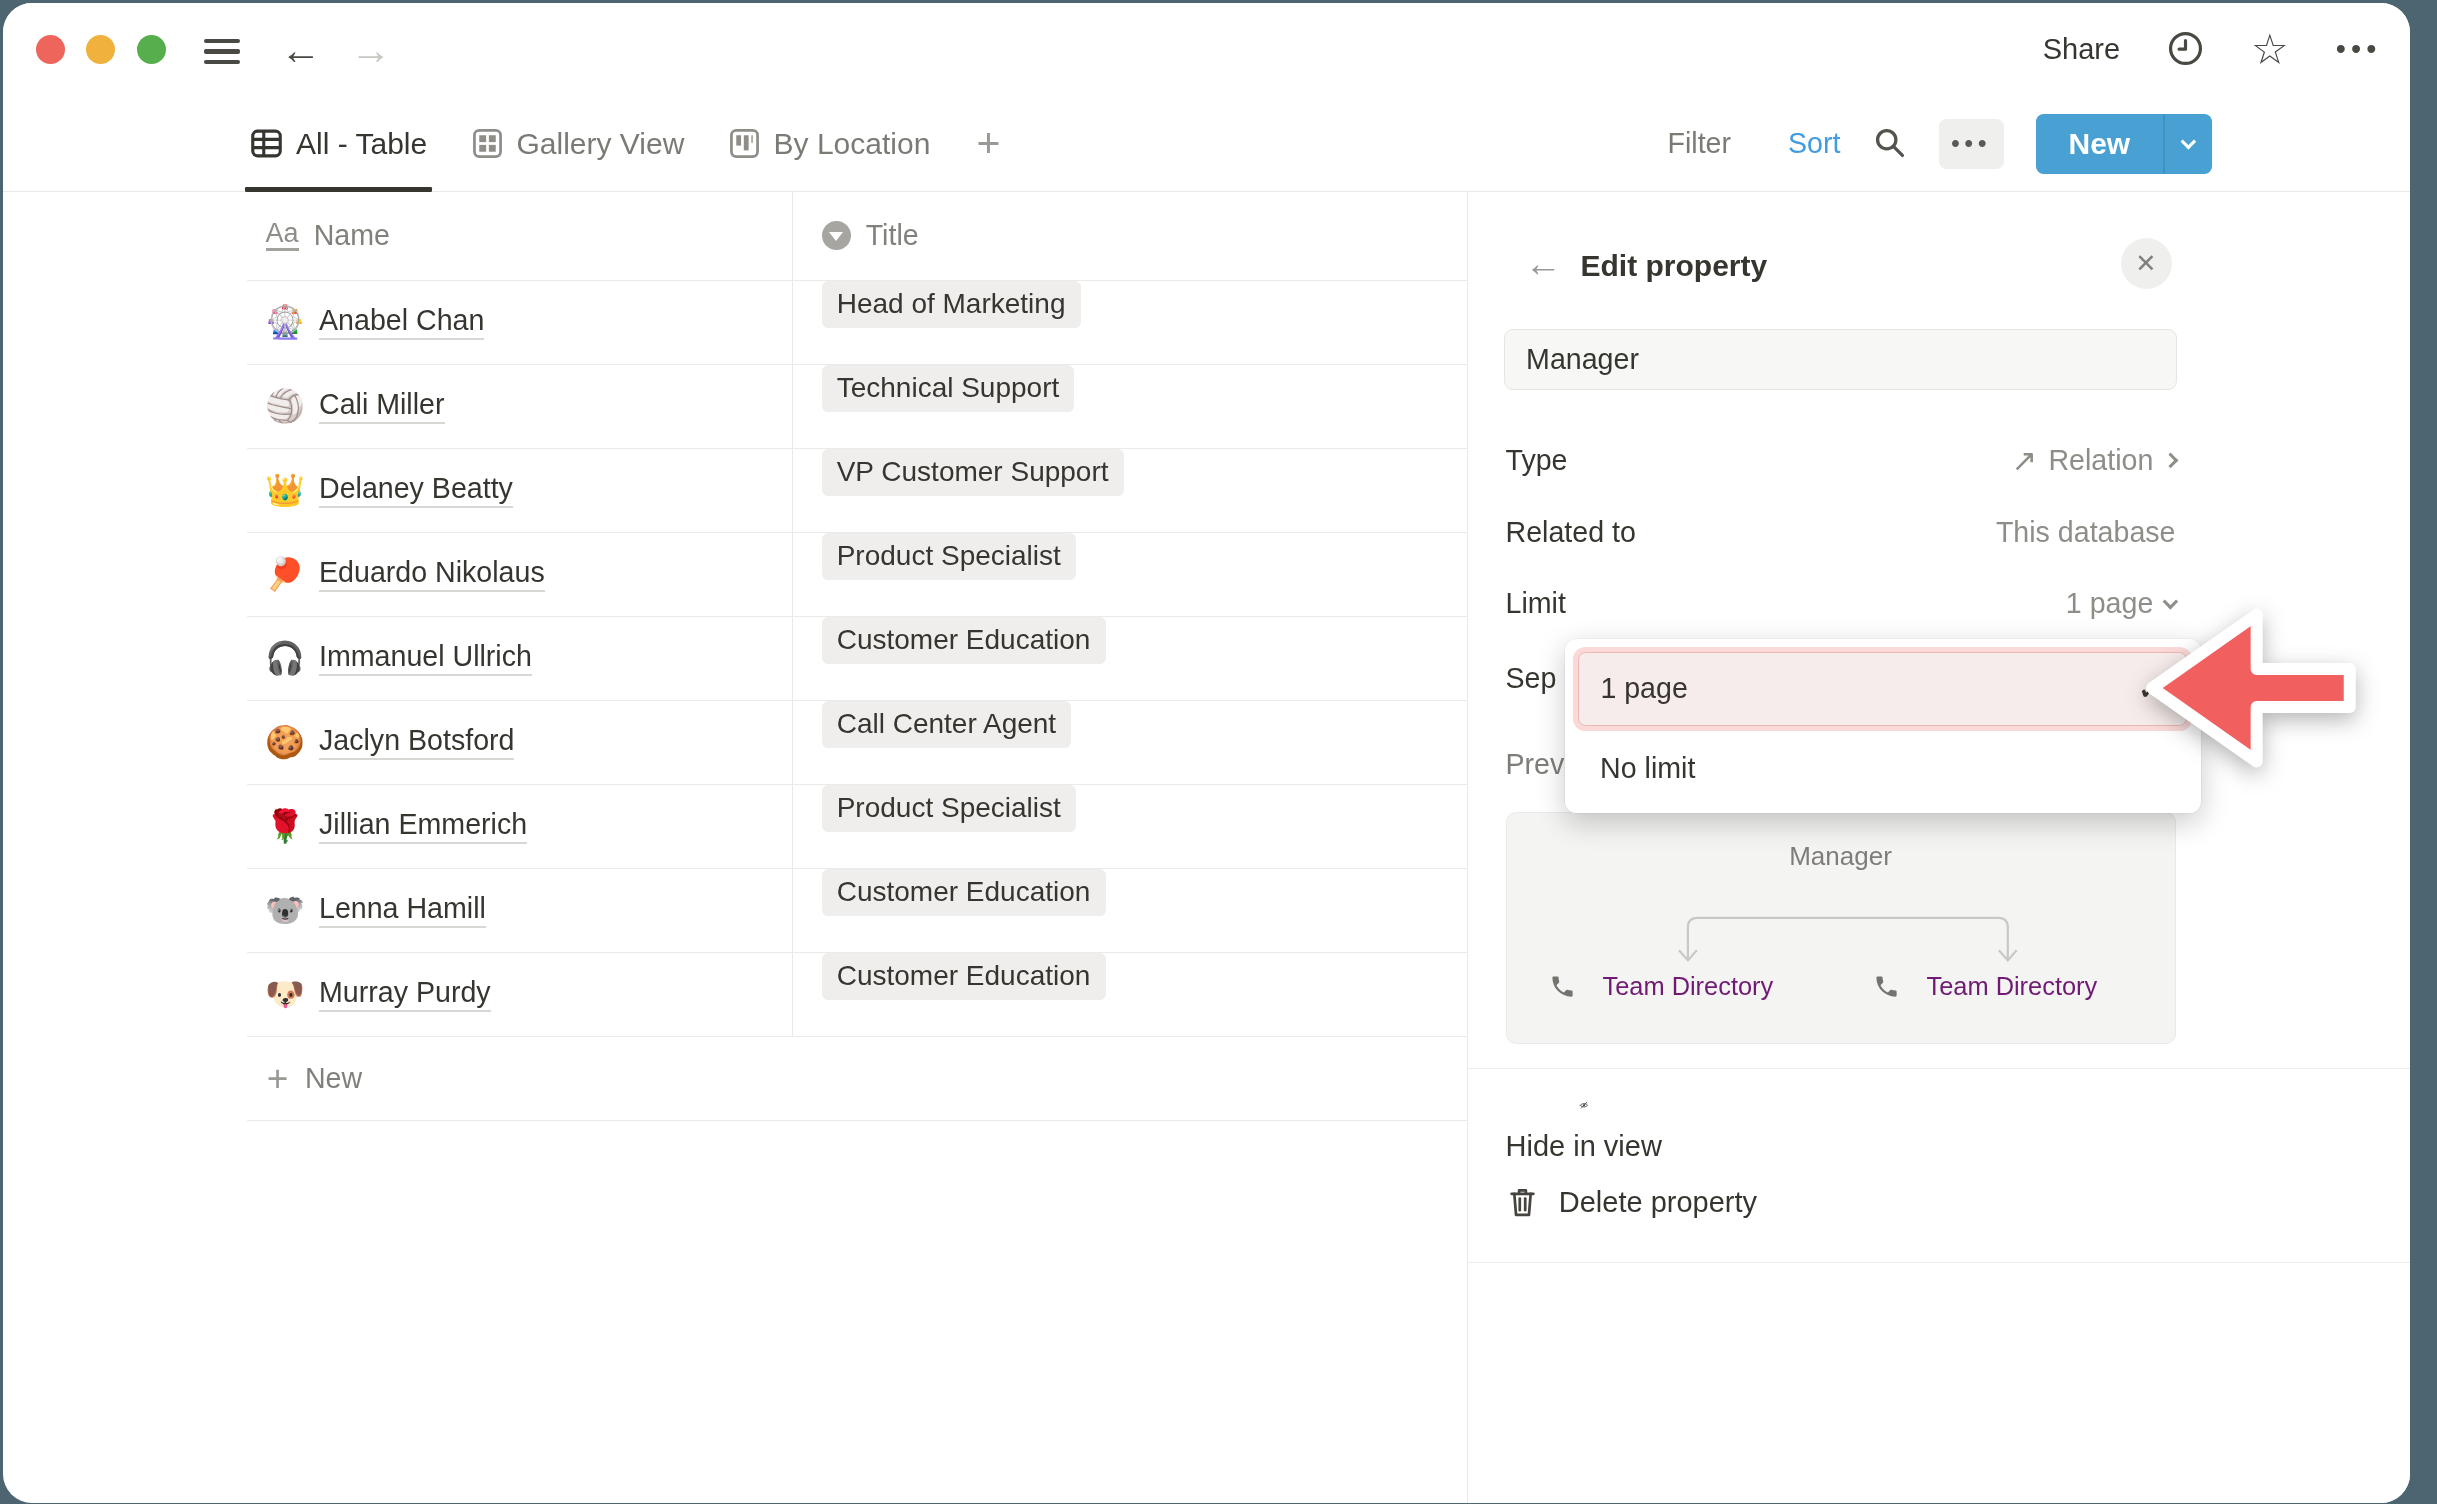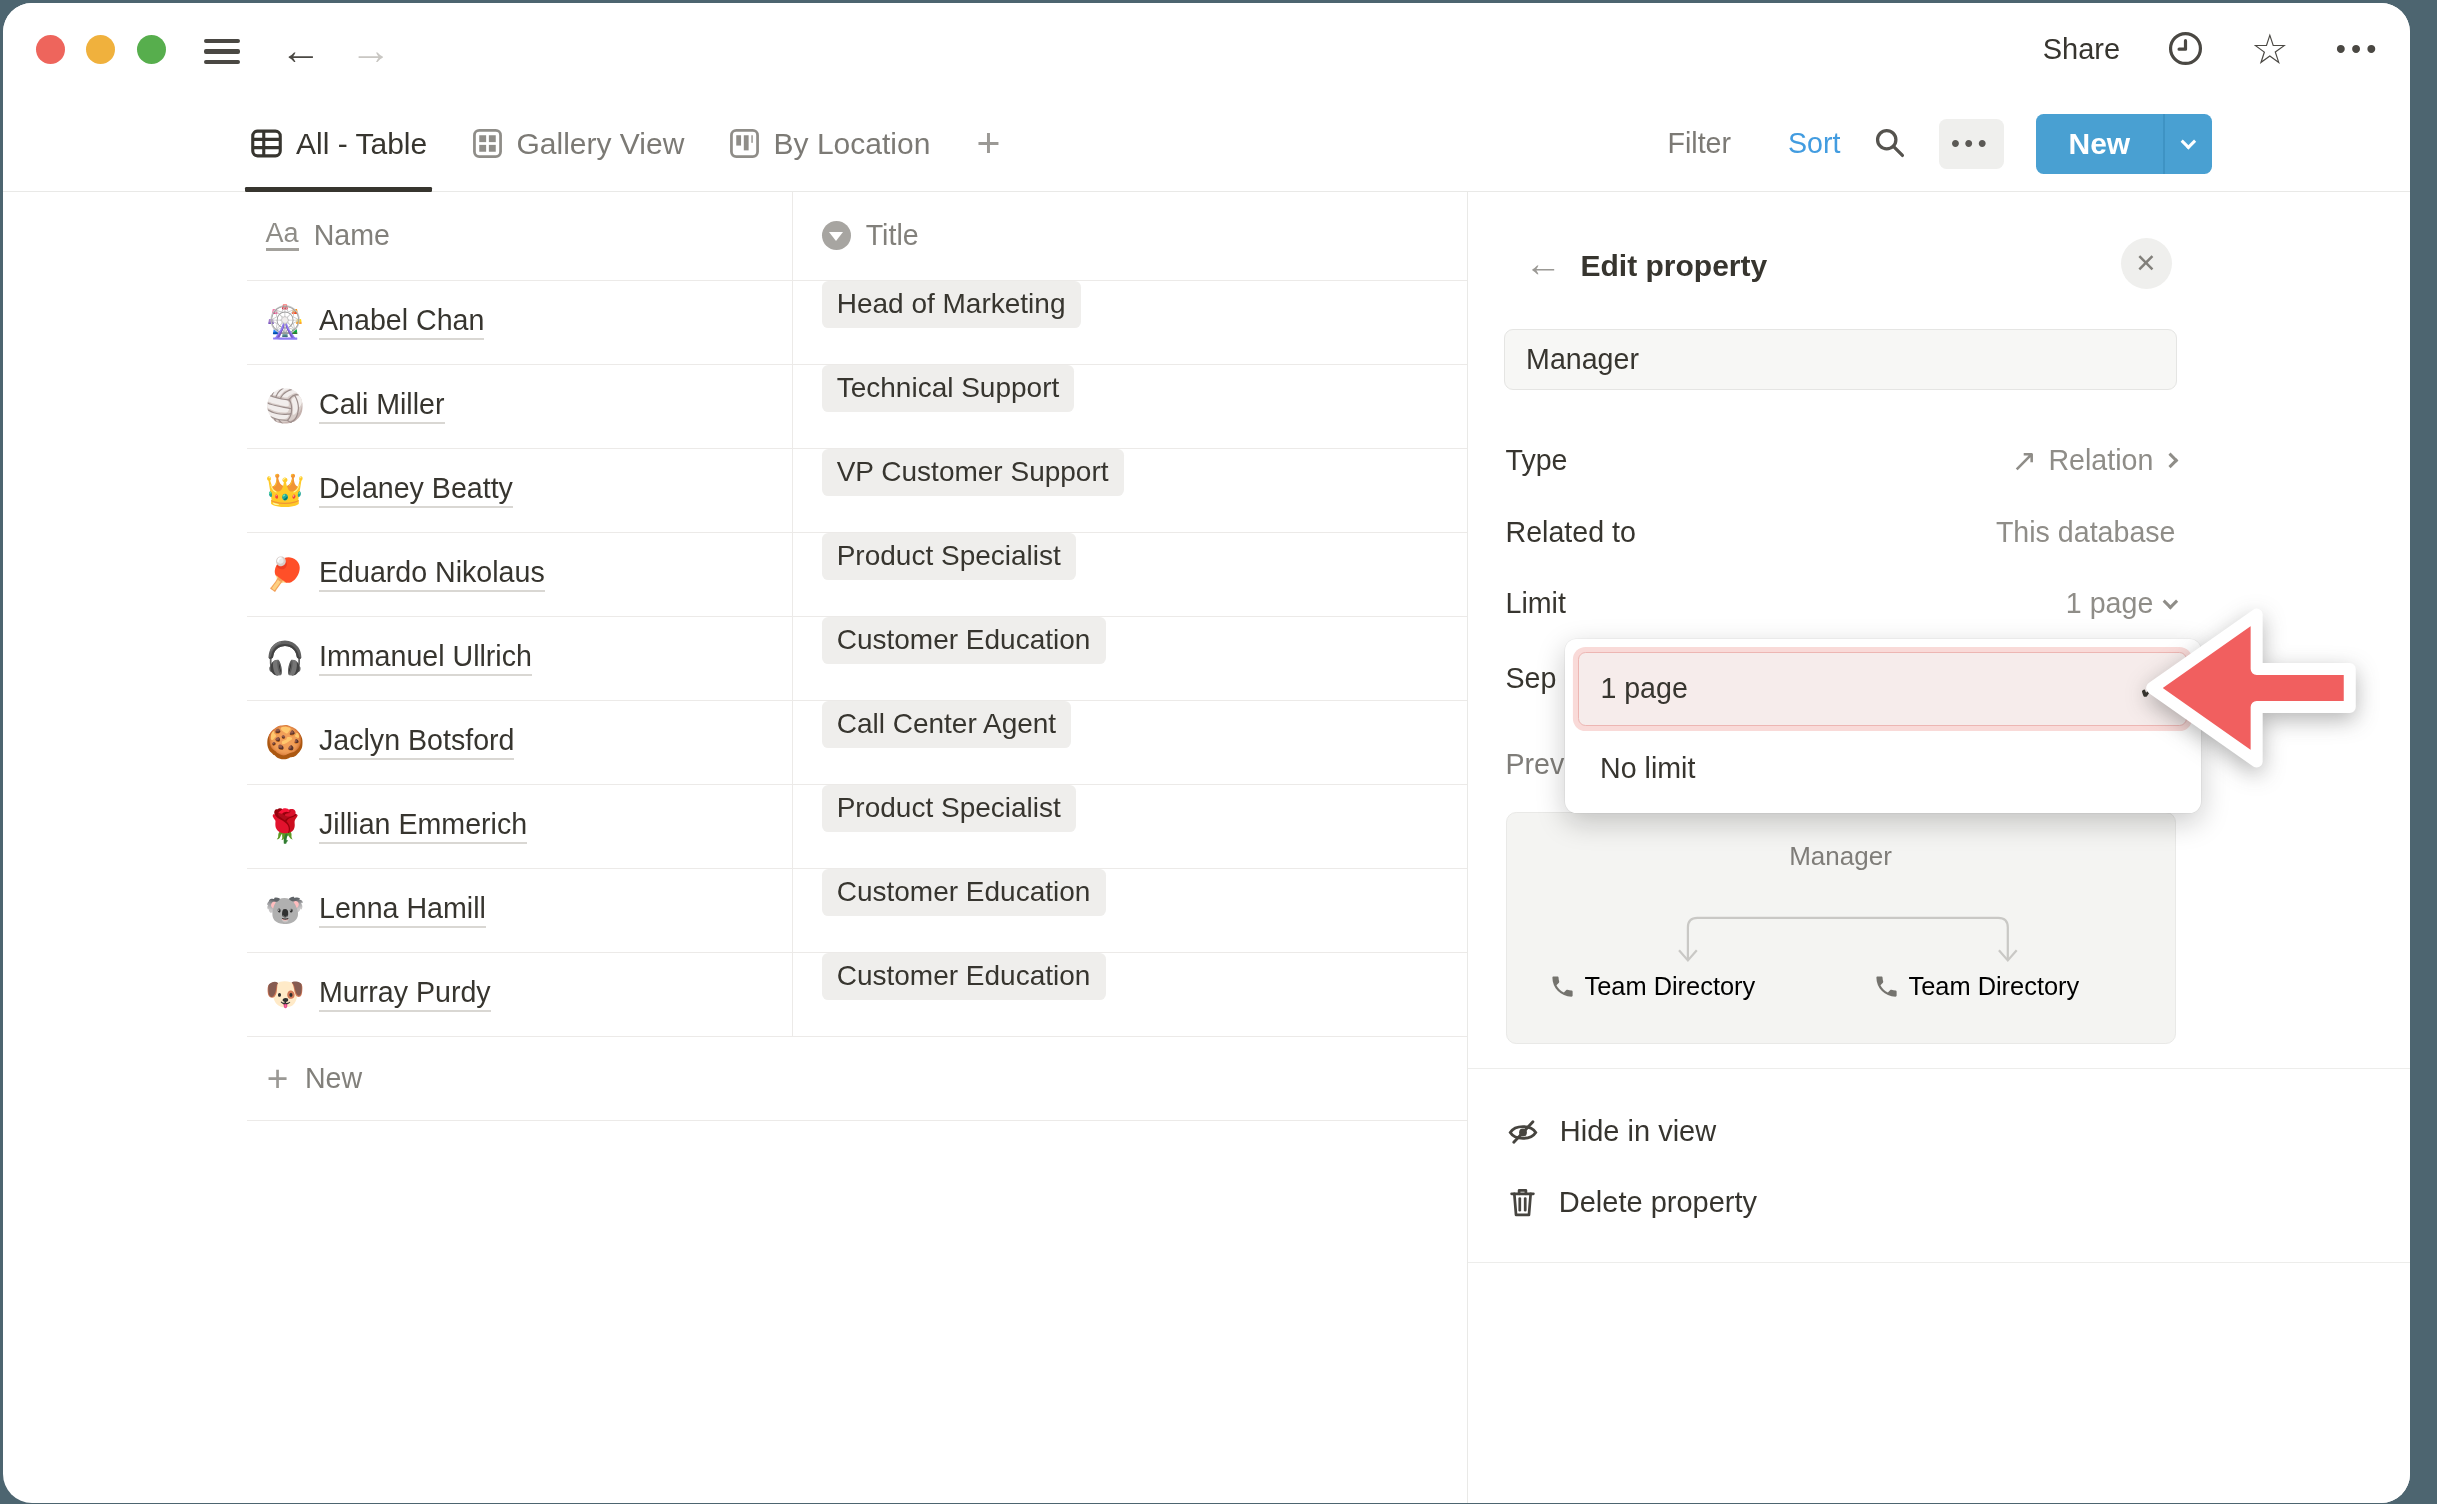--- a/index.html
+++ b/index.html
@@ -69,21 +69,21 @@
     display:flex;align-items:center;justify-content:center;font-size:25.4px;color:#82807b;cursor:pointer;}
   .p-input{position:absolute;left:36px;top:137px;width:673px;height:61px;background:#f7f7f5;border:1.3px solid #e5e5e3;
     border-radius:9px;display:flex;align-items:center;padding-left:21.6px;font-size:28.6px;color:#37352f;cursor:text;}
   .prow{position:absolute;left:38px;width:670px;height:58px;display:flex;align-items:center;justify-content:space-between;}
   .prow .lab{font-size:28.6px;color:#37352f;}
   .prow .val{display:flex;align-items:center;gap:11.4px;font-size:28.6px;color:#8f8d88;cursor:pointer;}
   .clip{position:absolute;left:38px;font-size:28.6px;color:#37352f;}
   .preview{position:absolute;left:38px;top:620px;width:670px;height:232px;background:#f4f4f2;border:1.3px solid #e9e9e7;border-radius:10.2px;}
   .pv-root{position:absolute;left:0;right:0;top:28px;text-align:center;font-size:26px;color:#7f7d79;}
   .pv-svg{position:absolute;left:0;top:75px;}
-  .pv-item{position:absolute;top:159px;display:flex;align-items:center;gap:9px;font-size:25.4px;color:#000000;}
+  .pv-item{position:absolute;top:159px;display:flex;align-items:center;gap:27px;font-size:25.4px;color:#701a75;}
   .pv-item svg{opacity:.8;}
   .p-div{position:absolute;left:0;right:0;height:1.9px;background:#ededeb;}
   .action{position:absolute;left:38px;height:63px;display:flex;align-items:center;gap:20.3px;font-size:29px;color:#37352f;cursor:pointer;}
 
   
   .dropdown{position:absolute;left:1562px;top:636px;width:636px;background:#fff;border-radius:11.4px;padding:7.6px;z-index:10;
     box-shadow:0 0 0 0.6px rgba(15,15,15,.06),0 9px 29px rgba(15,15,15,.22);}
   .opt-sel{height:74px;margin:5.7px;border-radius:7.6px;background:#f6eceb;border:1.9px solid #edb6b3;
     box-shadow:0 0 0 5.1px #f9dad8;display:flex;align-items:center;justify-content:space-between;
     padding:0 21.6px;font-size:28.6px;color:#37352f;cursor:pointer;}
@@ -326,21 +326,21 @@
       <div class="pv-item" style="left:366px;">
         <svg width="27" height="27" viewBox="0 0 24 24">
           <path fill="#55534e" d="M6.62 10.79c1.44 2.83 3.76 5.14 6.59 6.59l2.2-2.2c.27-.27.67-.36 1.02-.24 1.12.37 2.33.57 3.57.57.55 0 1 .45 1 1V20c0 .55-.45 1-1 1-9.39 0-17-7.61-17-17 0-.55.45-1 1-1h3.5c.55 0 1 .45 1 1 0 1.25.2 2.45.57 3.57.11.35.03.74-.25 1.02l-2.2 2.2z"></path>
         </svg>
         <span>Team Directory</span>
       </div>
     </div>
 
     <div class="p-div" style="top:876px;"></div>
 
-    <div class="action" style="top:908px;">
+    <div class="action" style="top:908px;flex-direction:column;">
       <svg width="34" height="34" viewBox="0 0 48 48" fill="none" stroke="#46443f" stroke-width="4" stroke-linecap="round">
         <path d="M6 26 C13 15 35 15 42 26 C35 37 13 37 6 26 Z"></path>
         <circle cx="24" cy="26" r="5.5" fill="#46443f" stroke="none"></circle>
         <line x1="11" y1="40" x2="38" y2="11"></line>
       </svg>
       <span>Hide in view</span>
     </div>
     <div class="action" style="top:979px;">
       <svg width="33" height="34" viewBox="0 0 48 50" fill="none" stroke="#46443f" stroke-width="4" stroke-linecap="round" stroke-linejoin="round">
         <path d="M8 13 H40"></path>

